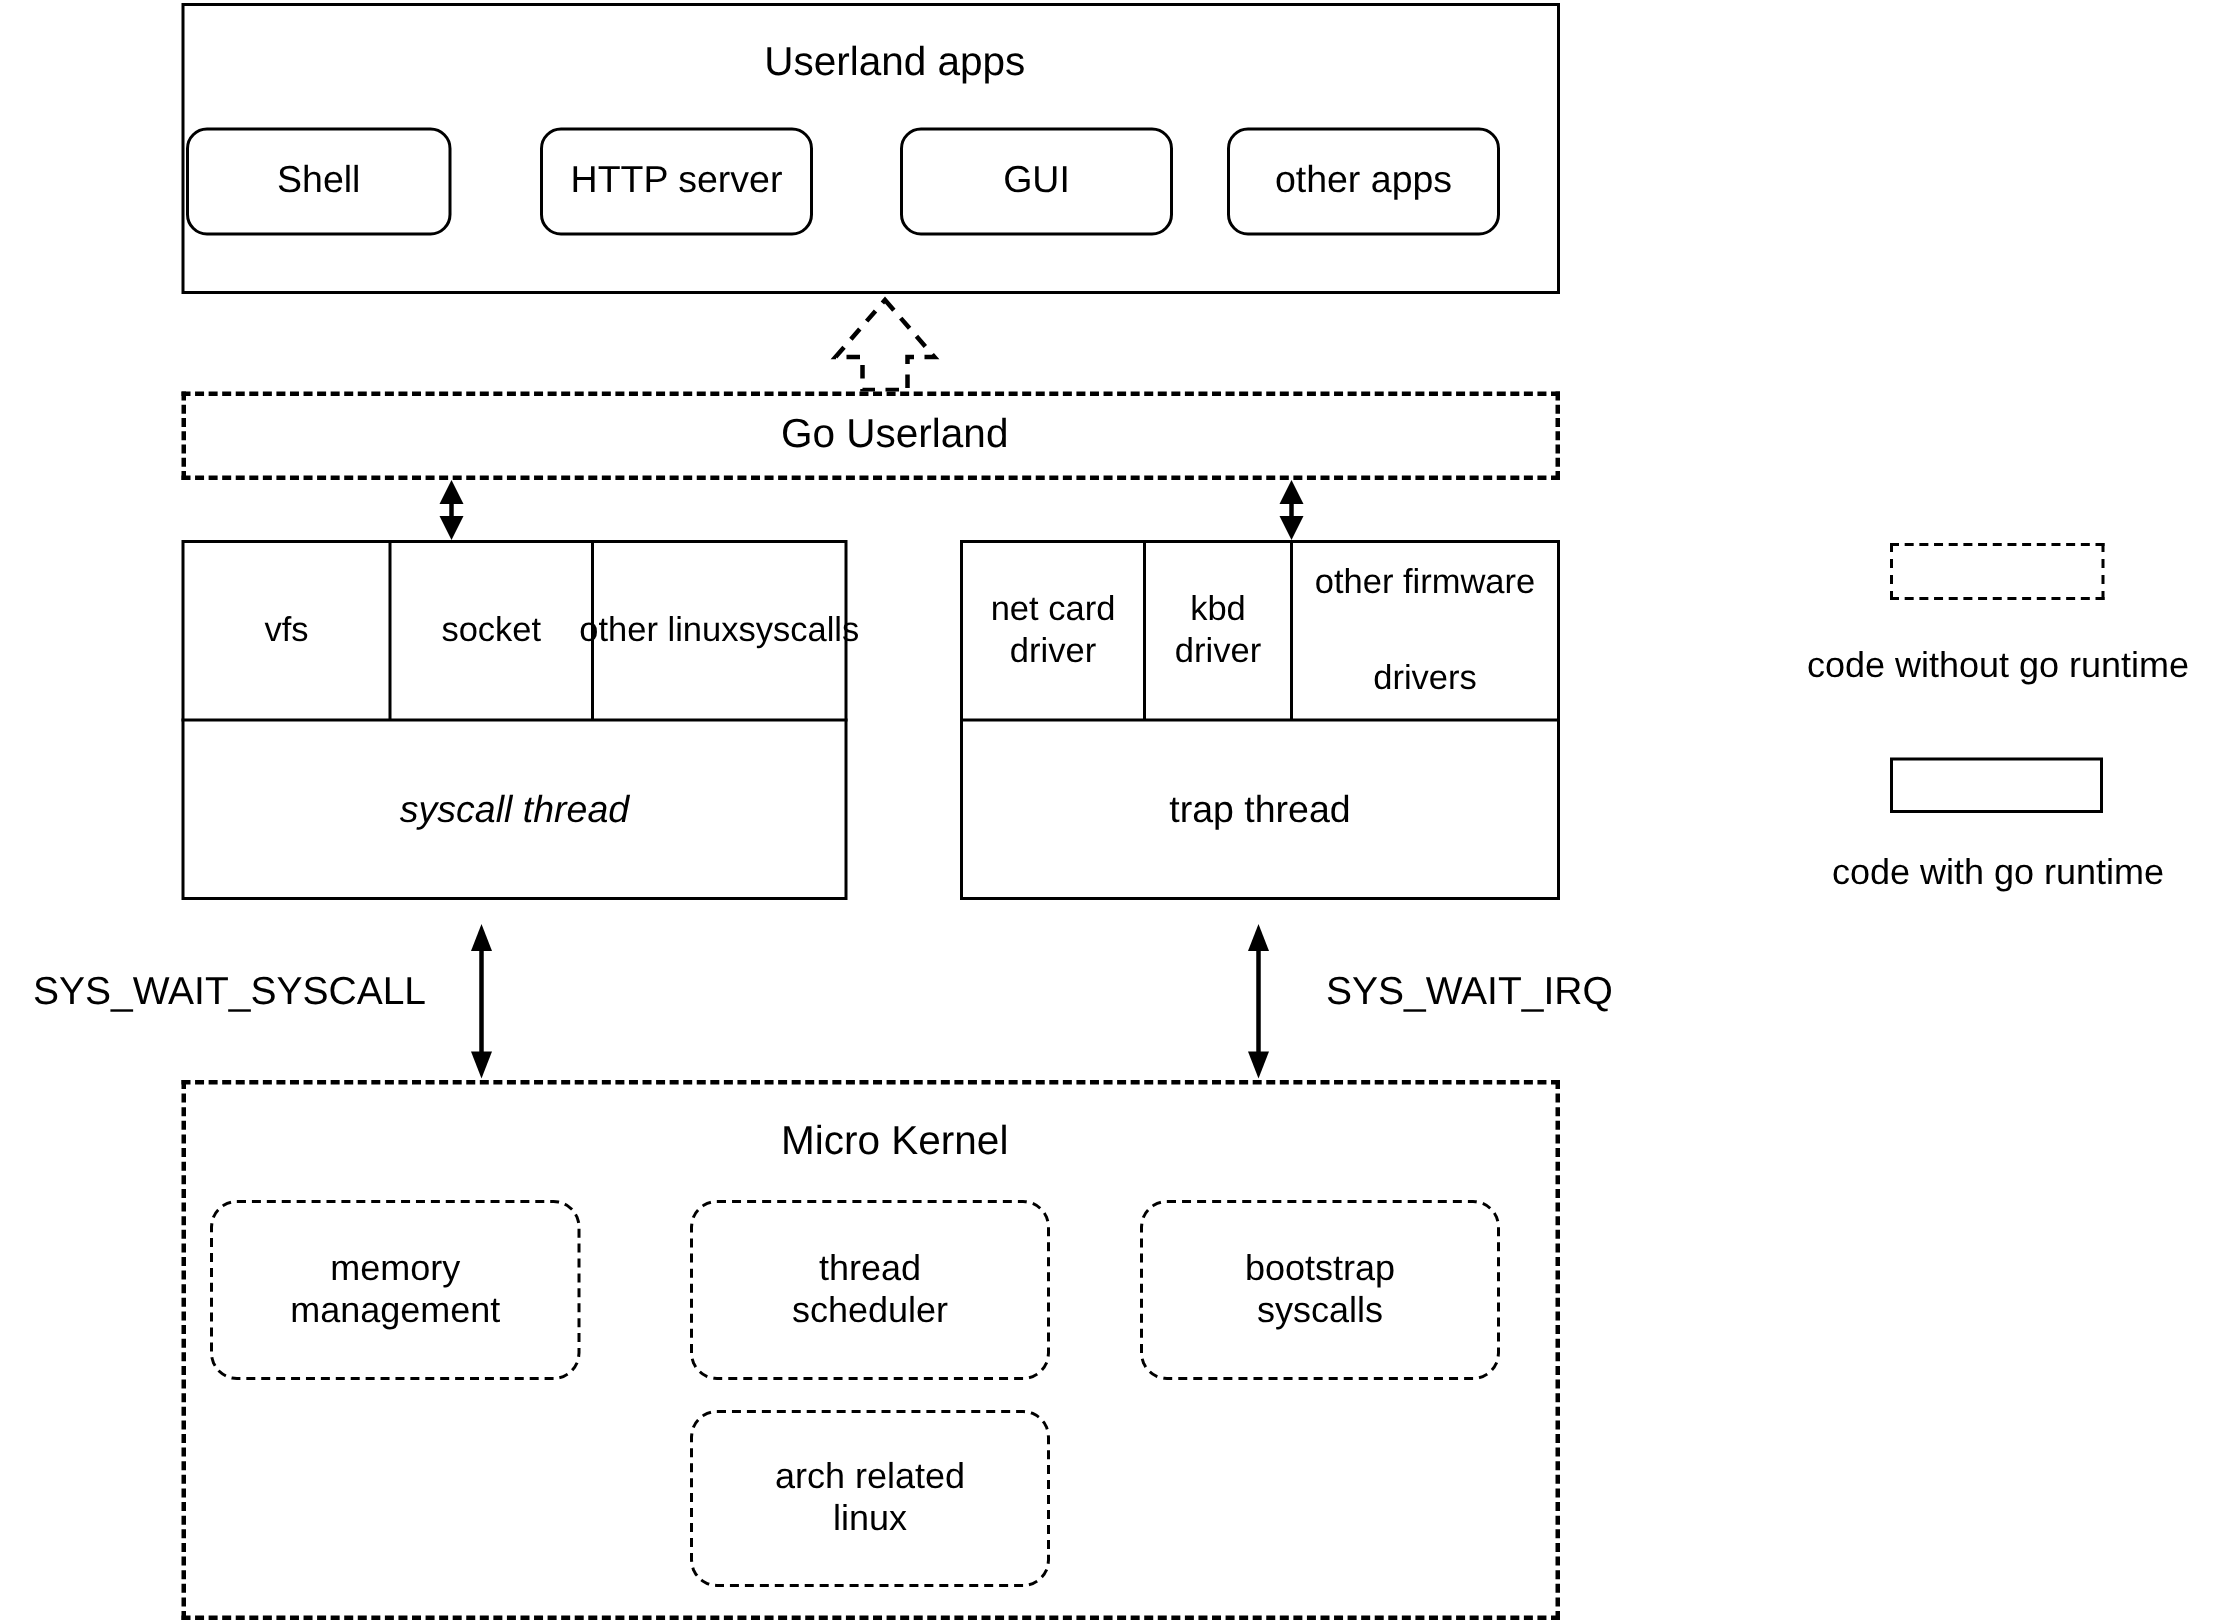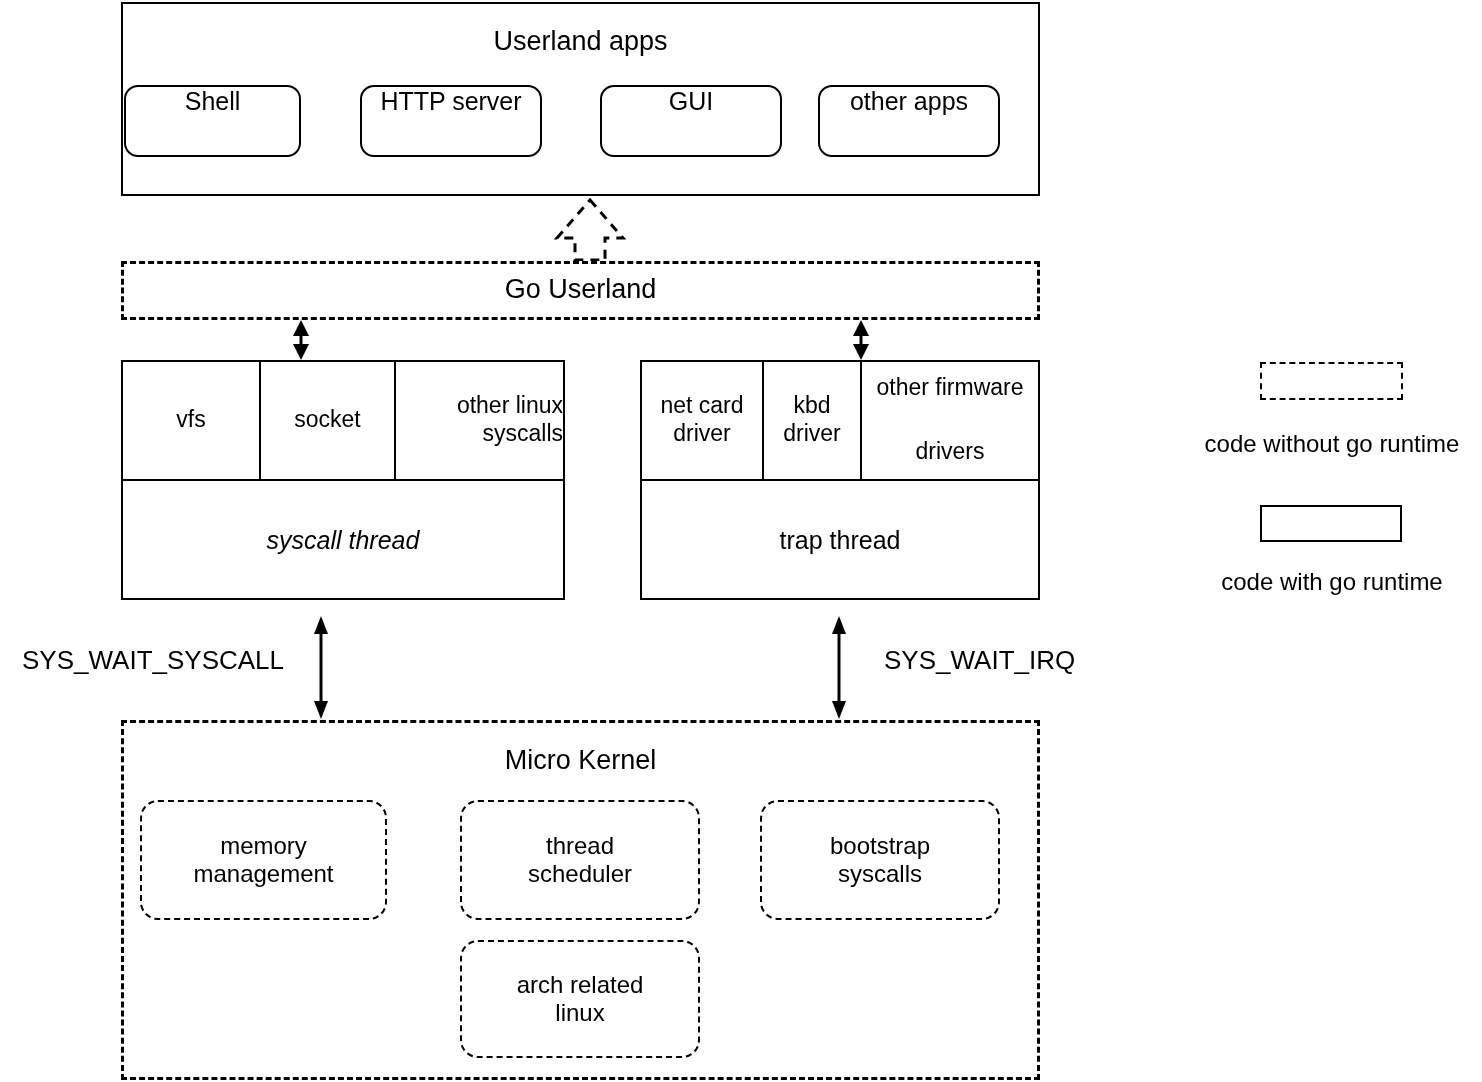--- a/index.html
+++ b/index.html
@@ -7,24 +7,24 @@
        font-family:"Liberation Sans","DejaVu Sans",sans-serif;color:#000;}
   .stage{position:absolute;left:0;top:0;width:1482px;height:1082px;}
 
   .box{position:absolute;box-sizing:border-box;background:#fff;}
   .solid{border:2px solid #000;}
   .dashed{border:3px dashed #000;}
   .dashed-thin{border:2px dashed #000;}
   .rounded{border-radius:14px;}
   .rounded-k{border-radius:18px;}
 
-  .ctr{display:flex;justify-content:center;text-align:center;
+  .ctr{display:flex;align-items:center;justify-content:center;text-align:center;
        line-height:1.18;}
 
-  .title{position:absolute;left:0;width:100%;text-align:center;font-size:27px;}
+  .title{position:absolute;left:16px;width:100%;text-align:center;font-size:27px;}
 
   .cell{position:absolute;box-sizing:border-box;display:flex;align-items:center;
         justify-content:center;text-align:center;font-size:23px;line-height:1.2;
         white-space:nowrap;}
 
   .vline{position:absolute;width:2px;background:#000;}
   .hline{position:absolute;height:2px;background:#000;}
 
   .arrowlabel{position:absolute;font-size:26px;white-space:nowrap;}
   .legendlabel{position:absolute;font-size:24px;white-space:nowrap;text-align:center;}
@@ -77,21 +77,21 @@
   <div class="hline" style="left:121px;top:479px;width:444px;"></div>
   <div class="vline" style="left:259px;top:360px;height:120px;"></div>
   <div class="vline" style="left:394px;top:360px;height:120px;"></div>
 
   <div class="cell" style="left:123px;top:361px;width:136px;height:118px;">
     <span>vfs</span>
   </div>
   <div class="cell" style="left:261px;top:361px;width:133px;height:118px;">
     <span>socket</span>
   </div>
-  <div class="cell" style="left:396px;top:361px;width:167px;height:118px;flex-direction:column;align-items:flex-end;">
+  <div class="cell" style="left:396px;top:361px;width:167px;height:118px;flex-direction:row;">
     <span>other linux</span>
     <span>syscalls</span>
   </div>
   <div class="cell" style="left:123px;top:481px;width:440px;height:117px;font-size:25px;font-style:italic;">
     <span>syscall thread</span>
   </div>
 
   <div class="box solid" style="left:640px;top:360px;width:400px;height:240px;"></div>
   <div class="hline" style="left:640px;top:479px;width:400px;"></div>
   <div class="vline" style="left:762px;top:360px;height:120px;"></div>

